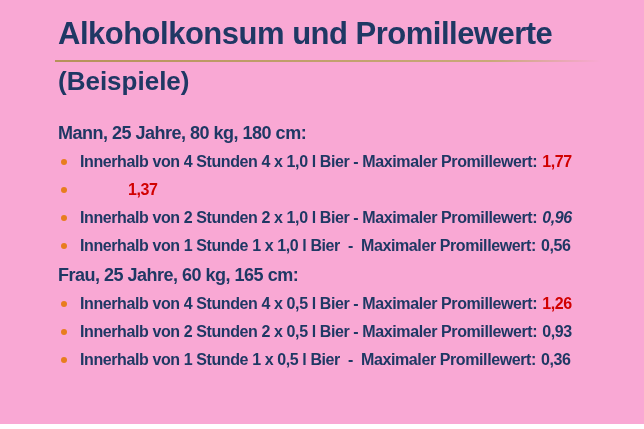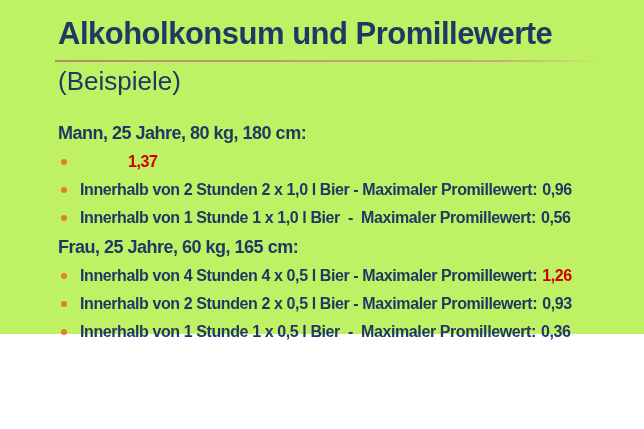--- a/index.html
+++ b/index.html
@@ -4,42 +4,42 @@
 <style>
   html, body { margin: 0; padding: 0; }
   body {
     width: 644px; height: 429px;
     background: #ffffff;
     font-family: "Liberation Sans", sans-serif;
     overflow: hidden;
   }
   .slide {
     box-sizing: border-box;
-    width: 644px; height: 334px;
+    width: 644px; height: 424px;
     padding: 14px 22px 0 58px;
-    background: #bef264;
+    background: #f9a8d4;
   }
   .title {
     color: #1f3864;
     font-size: 31px;
     font-weight: bold;
     letter-spacing: -0.5px;
     line-height: 40px;
     white-space: pre;
   }
   .rule {
     height: 2px;
     width: 546px;
     margin: 6px 0 2px -3px;
     background: linear-gradient(to right, #b6915a 0%, #c9a878 80%, rgba(201,168,120,0) 100%);
   }
   .subtitle {
     color: #1f3864;
     font-size: 26px;
-    font-weight: normal;
+    font-weight: bold;
     line-height: 34px;
     white-space: pre;
   }
   .section-heading {
     color: #1f3864;
     font-size: 18px;
     font-weight: bold;
     letter-spacing: -0.5px;
     line-height: 30px;
     white-space: pre;
@@ -79,26 +79,31 @@
 <div class="slide">
 
   <div class="title">Alkoholkonsum und Promillewerte</div>
   <div class="rule"></div>
   <div class="subtitle">(Beispiele)</div>
 
   <div class="section-mann">
     <div class="section-heading">Mann, 25 Jahre, 80 kg, 180 cm:</div>
     <div class="row">
       <span class="dot"></span>
+      <span class="txt">Innerhalb von 4 Stunden 4 x 1,0 l Bier - Maximaler Promillewert:</span>
+      <span class="val" style="color: rgb(209, 0, 0);">1,77</span>
+    </div>
+    <div class="row">
+      <span class="dot"></span>
       <span class="val" style="color: rgb(209, 0, 0); margin-left: 48px;">1,37</span>
     </div>
     <div class="row">
       <span class="dot"></span>
       <span class="txt">Innerhalb von 2 Stunden 2 x 1,0 l Bier - Maximaler Promillewert:</span>
-      <span class="val" style="color: rgb(31, 56, 100);">0,96</span>
+      <span class="val" style="color: rgb(31, 56, 100); font-style: italic;">0,96</span>
     </div>
     <div class="row">
       <span class="dot"></span>
       <span class="txt">Innerhalb von 1 Stunde 1 x 1,0 l Bier  -  Maximaler Promillewert:</span>
       <span class="val" style="color: rgb(31, 56, 100);">0,56</span>
     </div>
   </div>
 
   <div class="section-frau">
     <div class="section-heading">Frau, 25 Jahre, 60 kg, 165 cm:</div>

